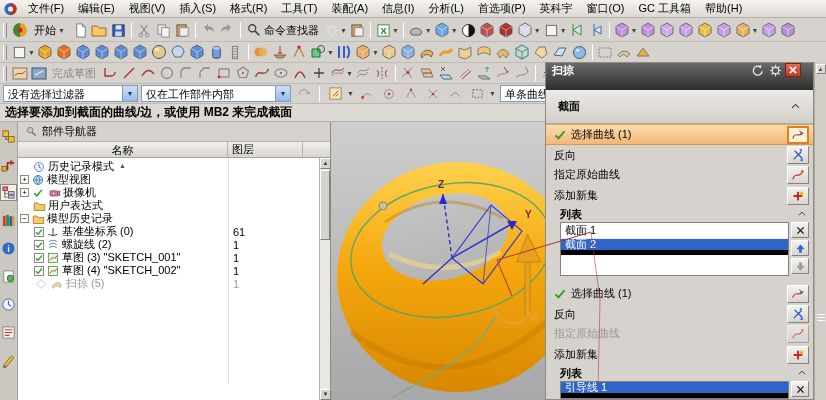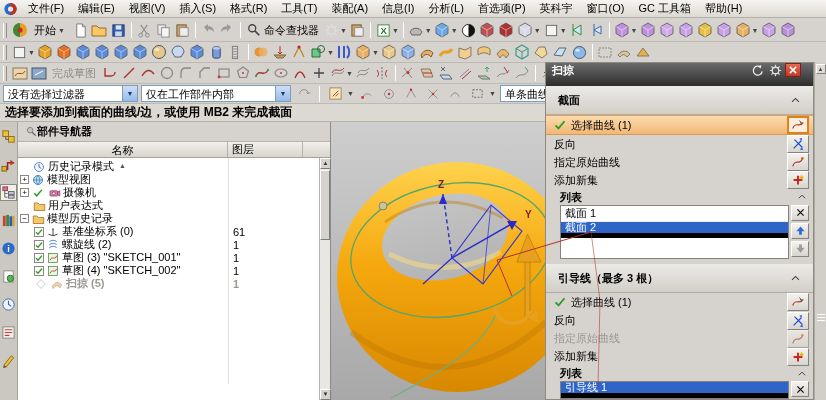--- a/index.html
+++ b/index.html
@@ -57,37 +57,37 @@
   .resbar { left:0; top:0; width:18px; height:278px; background:#cbc8c1;
     border-right:1px solid #a5a29a; display:flex; flex-direction:column; align-items:center;
     padding-top:6px; gap:11px; }
   .ritem { width:17px; height:17px; display:flex; align-items:center; justify-content:center; }
   .ritem.active { background:#f3f0e9; border:1px solid #8d8a82; }
 
   
   .nav { left:18px; top:0; width:313px; height:278px; background:#fff;
     border-right:1px solid #8d8a82; }
   .nav-title { height:20px; background:#d6d3ce; display:flex; align-items:center;
-    padding-left:8px; font-weight:bold; border-bottom:1px solid #b5b2ab; }
+    gap:5px; padding-left:8px; font-weight:normal; border-bottom:1px solid #b5b2ab; }
   .nav-cols { height:16px; display:flex; background:linear-gradient(#f2f0ec,#d8d5ce);
     border-bottom:1px solid #a5a29a; }
   .nav-cols .col { padding:1px 4px; border-right:1px solid #b5b2ab; display:flex; align-items:center; gap:4px; }
   .colname { width:210px;flex-direction:column; } .collayer { width:75px; }
   .tree { position:relative; width:302px; height:226px; overflow:hidden; }
   .trow { position:absolute; left:0; width:302px; height:13px; display:flex;
     align-items:center; white-space:nowrap; }
   .trow .lay { position:absolute; left:215px; }
   .exp { width:9px; height:9px; border:1px solid #8b8880; background:#fff;
     font-size:8px; line-height:7px; text-align:center; margin:0 2px; flex:0 0 auto; }
   .cbx { width:10px; height:10px; border:1px solid #8b8880; background:#fff;
     display:inline-flex; align-items:center; justify-content:center; margin:0 2px; flex:0 0 auto; }
   .tico { width:14px; height:12px; display:inline-flex; align-items:center;
     justify-content:center; margin-right:2px; flex:0 0 auto; }
   .ind1 { margin-left:14px; } .ind2 { margin-left:16px; }
-  .gray { color:#9b9891;font-weight:bold; }
+  .gray { color:#9b9891; }
   .navgrid { position:absolute; left:210px; top:36px; width:1px; height:226px; background:#e4e2dd; }
   .scroll { position:absolute; right:0; top:36px; width:11px; height:242px;
     background:#e9e7e2; border-left:1px solid #b5b2ab; }
   .sbtn { width:11px; height:11px; background:#d6d3ce; border:1px solid;
     border-color:#fff #807d76 #807d76 #fff; font-size:6px; text-align:center; line-height:9px; color:#333; }
   .sthumb { position:absolute; top:12px; left:0; width:10px; height:70px; background:#d6d3ce;
     border:1px solid; border-color:#fff #807d76 #807d76 #fff; }
   .sdown { position:absolute; bottom:0; }
 
   
@@ -1259,27 +1259,20 @@
         <span class="dbtn" style="width:18px;height:16px">
             <svg width="11" height="11" style="color:#9a9a9a">
               <use href="#s-arrdn"></use>
             </svg>
           </span>
       </div>
     </div>
 
     <div class="gap8"></div>
 
-    <div class="sechdr">
-      <span>引导线（最多 3 根）</span>
-        <span class="sp"></span>
-      <svg width="11" height="11">
-          <use href="#s-chevup"></use>
-        </svg>
-    </div>
 
     <div class="drow" style="height:22px">
       <svg width="12" height="12">
           <use href="#s-check"></use>
         </svg>
       <span>选择曲线 (1)</span>
         <span class="sp"></span>
       <span class="dbtn">
           <svg width="14" height="14">
             <use href="#s-curvesel"></use>

